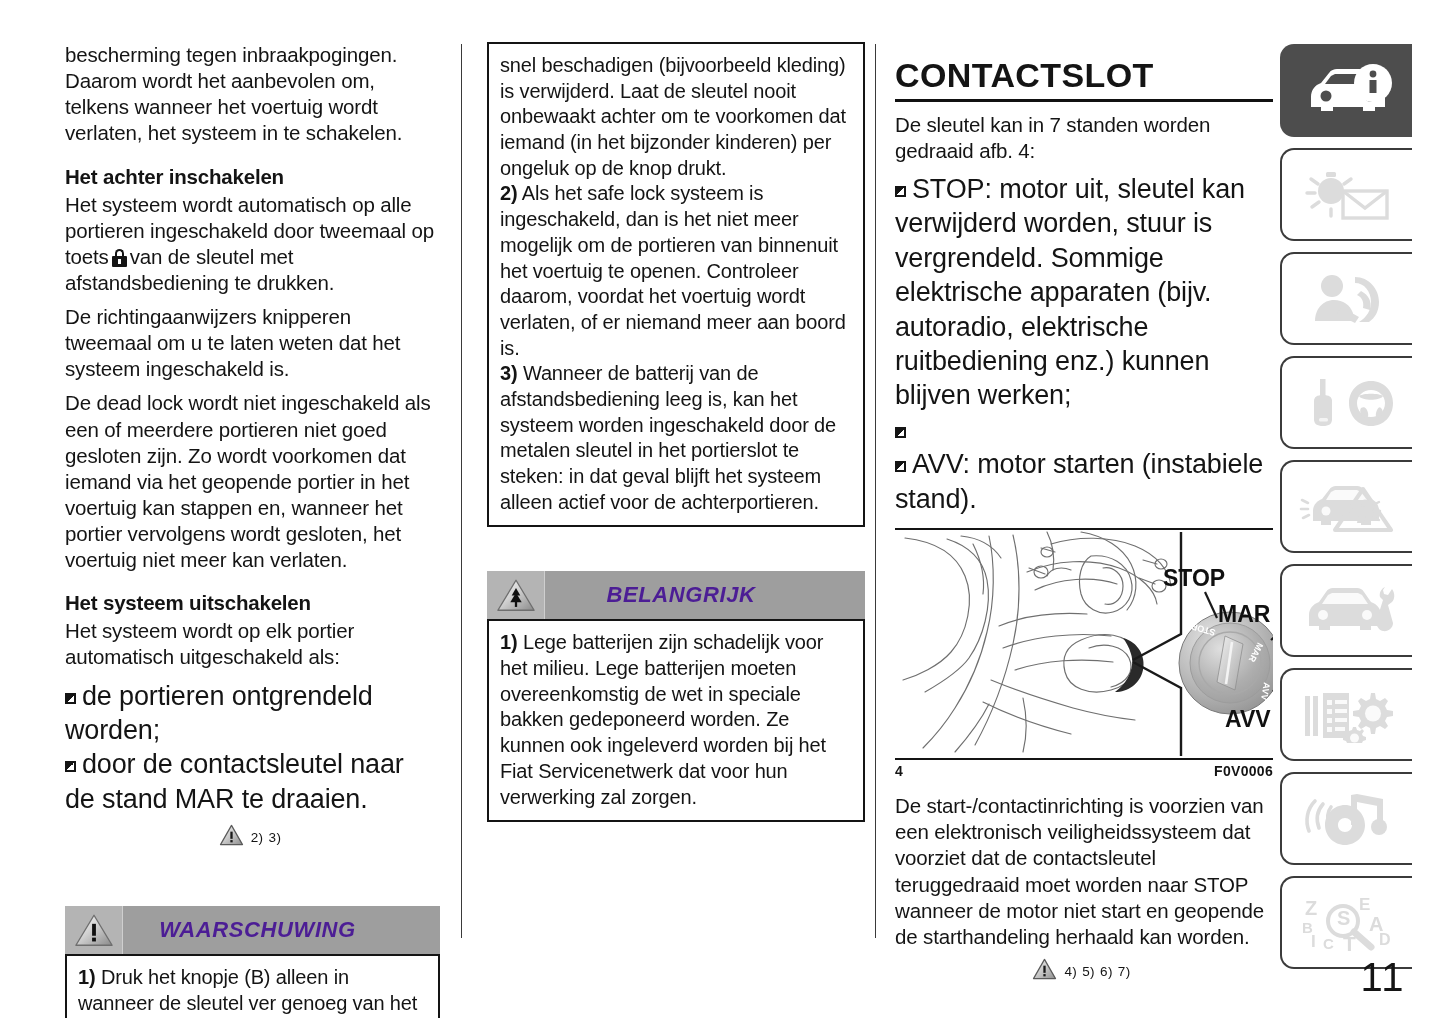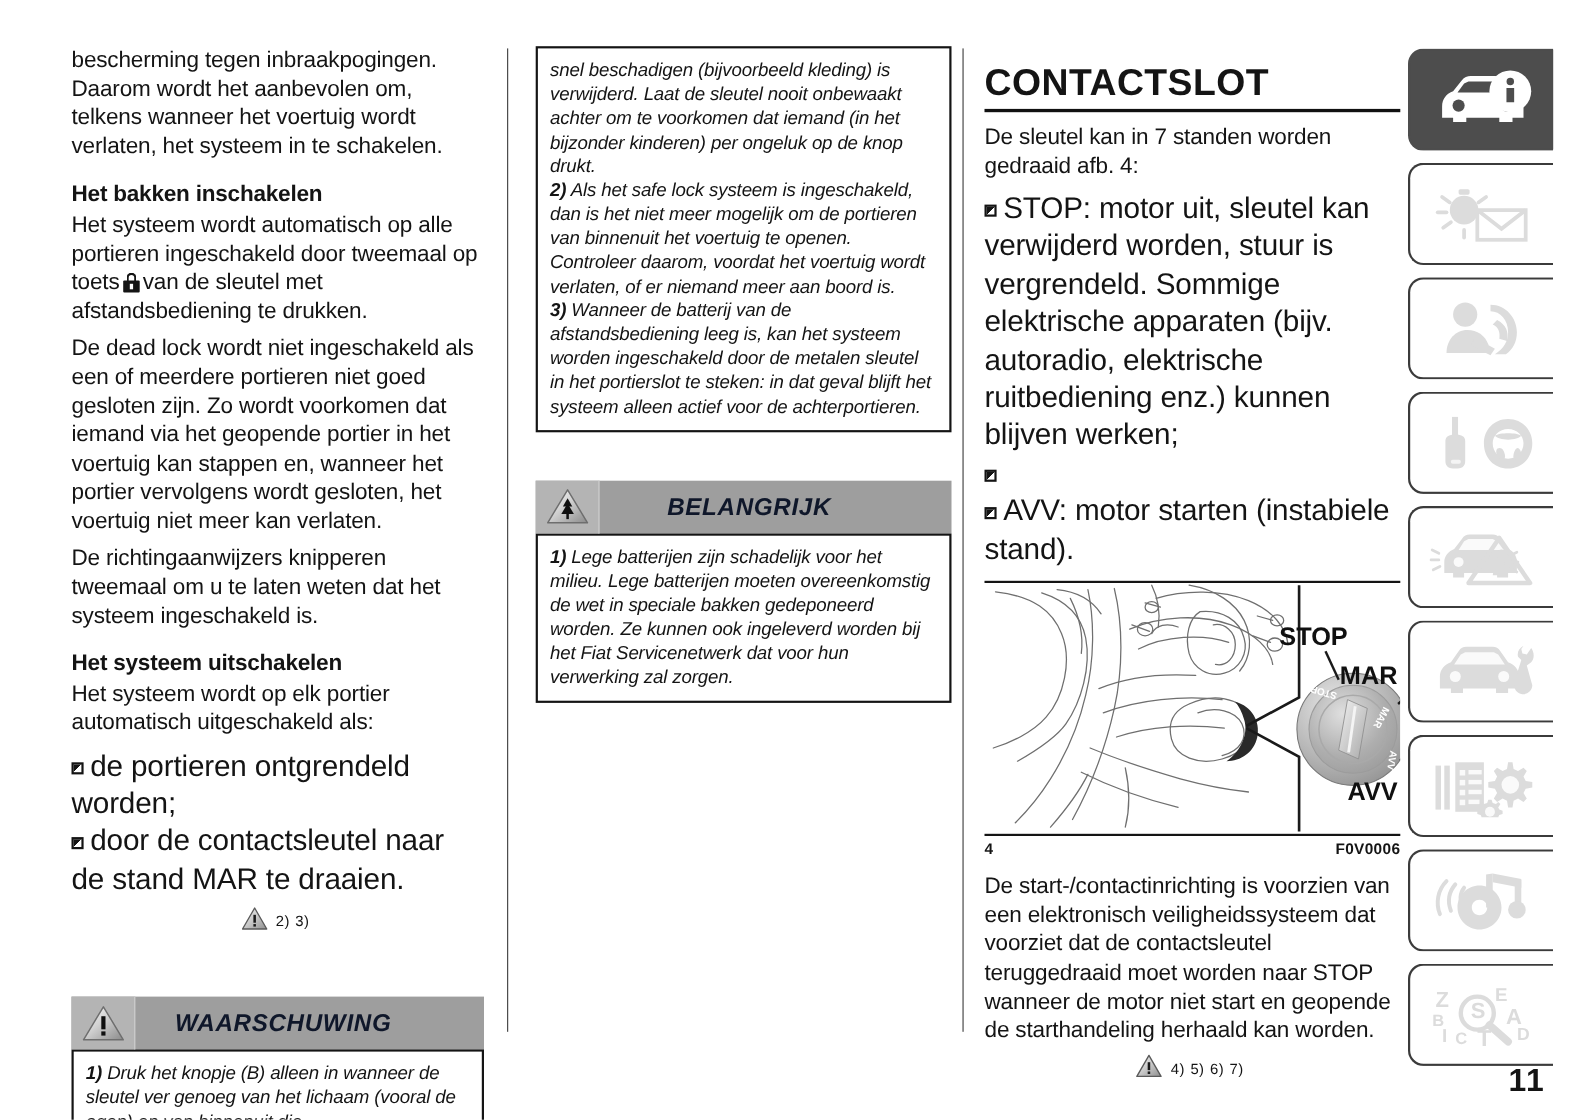--- a/index.html
+++ b/index.html
@@ -117,21 +117,21 @@
   }
   .callout-head .ibox {
     width: 58px; height: 48px;
     display: flex; align-items: center; justify-content: center;
     background: #b4b4b4;
     border-right: 1px solid #cfcfcf;
   }
   .callout-head .ctitle {
     flex: 1;
     text-align: center;
-    color: #0f172a;
+    color: #4c1d95;
     font-weight: bold;
     font-style: italic;
     font-size: 22px;
     letter-spacing: 0.6px;
     padding-right: 48px;
   }
 
   
   .tri-warn {
     width: 40px; height: 35px;
@@ -154,22 +154,21 @@
     padding-bottom: 1px;
   }
   .fnrow .refs span { margin-right: 5px; }
 
   
   .note-box {
     border: 2px solid #141414;
     padding: 9px 11px 10px 11px;
   }
   .note-box p {
-    font-style: italic;
-    font-size: 17px;
+    font-size: 20px;
     line-height: 1.285;
   }
 
   
   .figure { margin-top: 12px; }
   .fig-rule { height: 2px; background: #141414; }
   .fig-inner {
     position: relative;
     height: 228px;
     overflow: hidden;
@@ -207,45 +206,45 @@
   .tab.active {
     background: #4d4d4d;
     border-color: #4d4d4d;
   }
   .tab svg { display: block; }
 
   .pageno {
     position: absolute;
     right: 40px;
     bottom: 18px;
-    font-size: 29px;
-    font-weight: bold;
+    font-size: 40px;
+    font-weight: normal;
     letter-spacing: 1.5px;
     margin-top: 11px;
   }
 </style>
 </head>
 <body>
 
 <div class="page">
 
   <div class="vrule vrule-a"></div>
   <div class="vrule vrule-b"></div>
 
   <div class="col col1">
 
     <p class="para">bescherming tegen inbraakpogingen. Daarom wordt het aanbevolen om, telkens wanneer het voertuig wordt verlaten, het systeem in te schakelen.</p>
 
-    <h2 class="sub">Het bakken inschakelen</h2>
+    <h2 class="sub">Het achter inschakelen</h2>
 
     <p class="para"><span>Het systeem wordt automatisch op alle portieren ingeschakeld door tweemaal op toets</span><span class="lock-inline"><span class="shackle"></span><span class="body"></span><span class="kh"></span></span><span>van de sleutel met afstandsbediening te drukken.</span></p>
 
+    <p class="para">De richtingaanwijzers knipperen tweemaal om u te laten weten dat het systeem ingeschakeld is.</p>
+
     <p class="para">De dead lock wordt niet ingeschakeld als een of meerdere portieren niet goed gesloten zijn. Zo wordt voorkomen dat iemand via het geopende portier in het voertuig kan stappen en, wanneer het portier vervolgens wordt gesloten, het voertuig niet meer kan verlaten.</p>
-
-    <p class="para">De richtingaanwijzers knipperen tweemaal om u te laten weten dat het systeem ingeschakeld is.</p>
 
     <h2 class="sub">Het systeem uitschakelen</h2>
 
     <p class="para">Het systeem wordt op elk portier automatisch uitgeschakeld als:</p>
 
     <span class="bullet-line"><span class="sqbullet"></span><span>de portieren ontgrendeld worden;</span></span>
     <span class="bullet-line"><span class="sqbullet"></span><span>door de contactsleutel naar de stand MAR te draaien.</span></span>
 
     <div class="fnrow">
       <span class="minitri">

